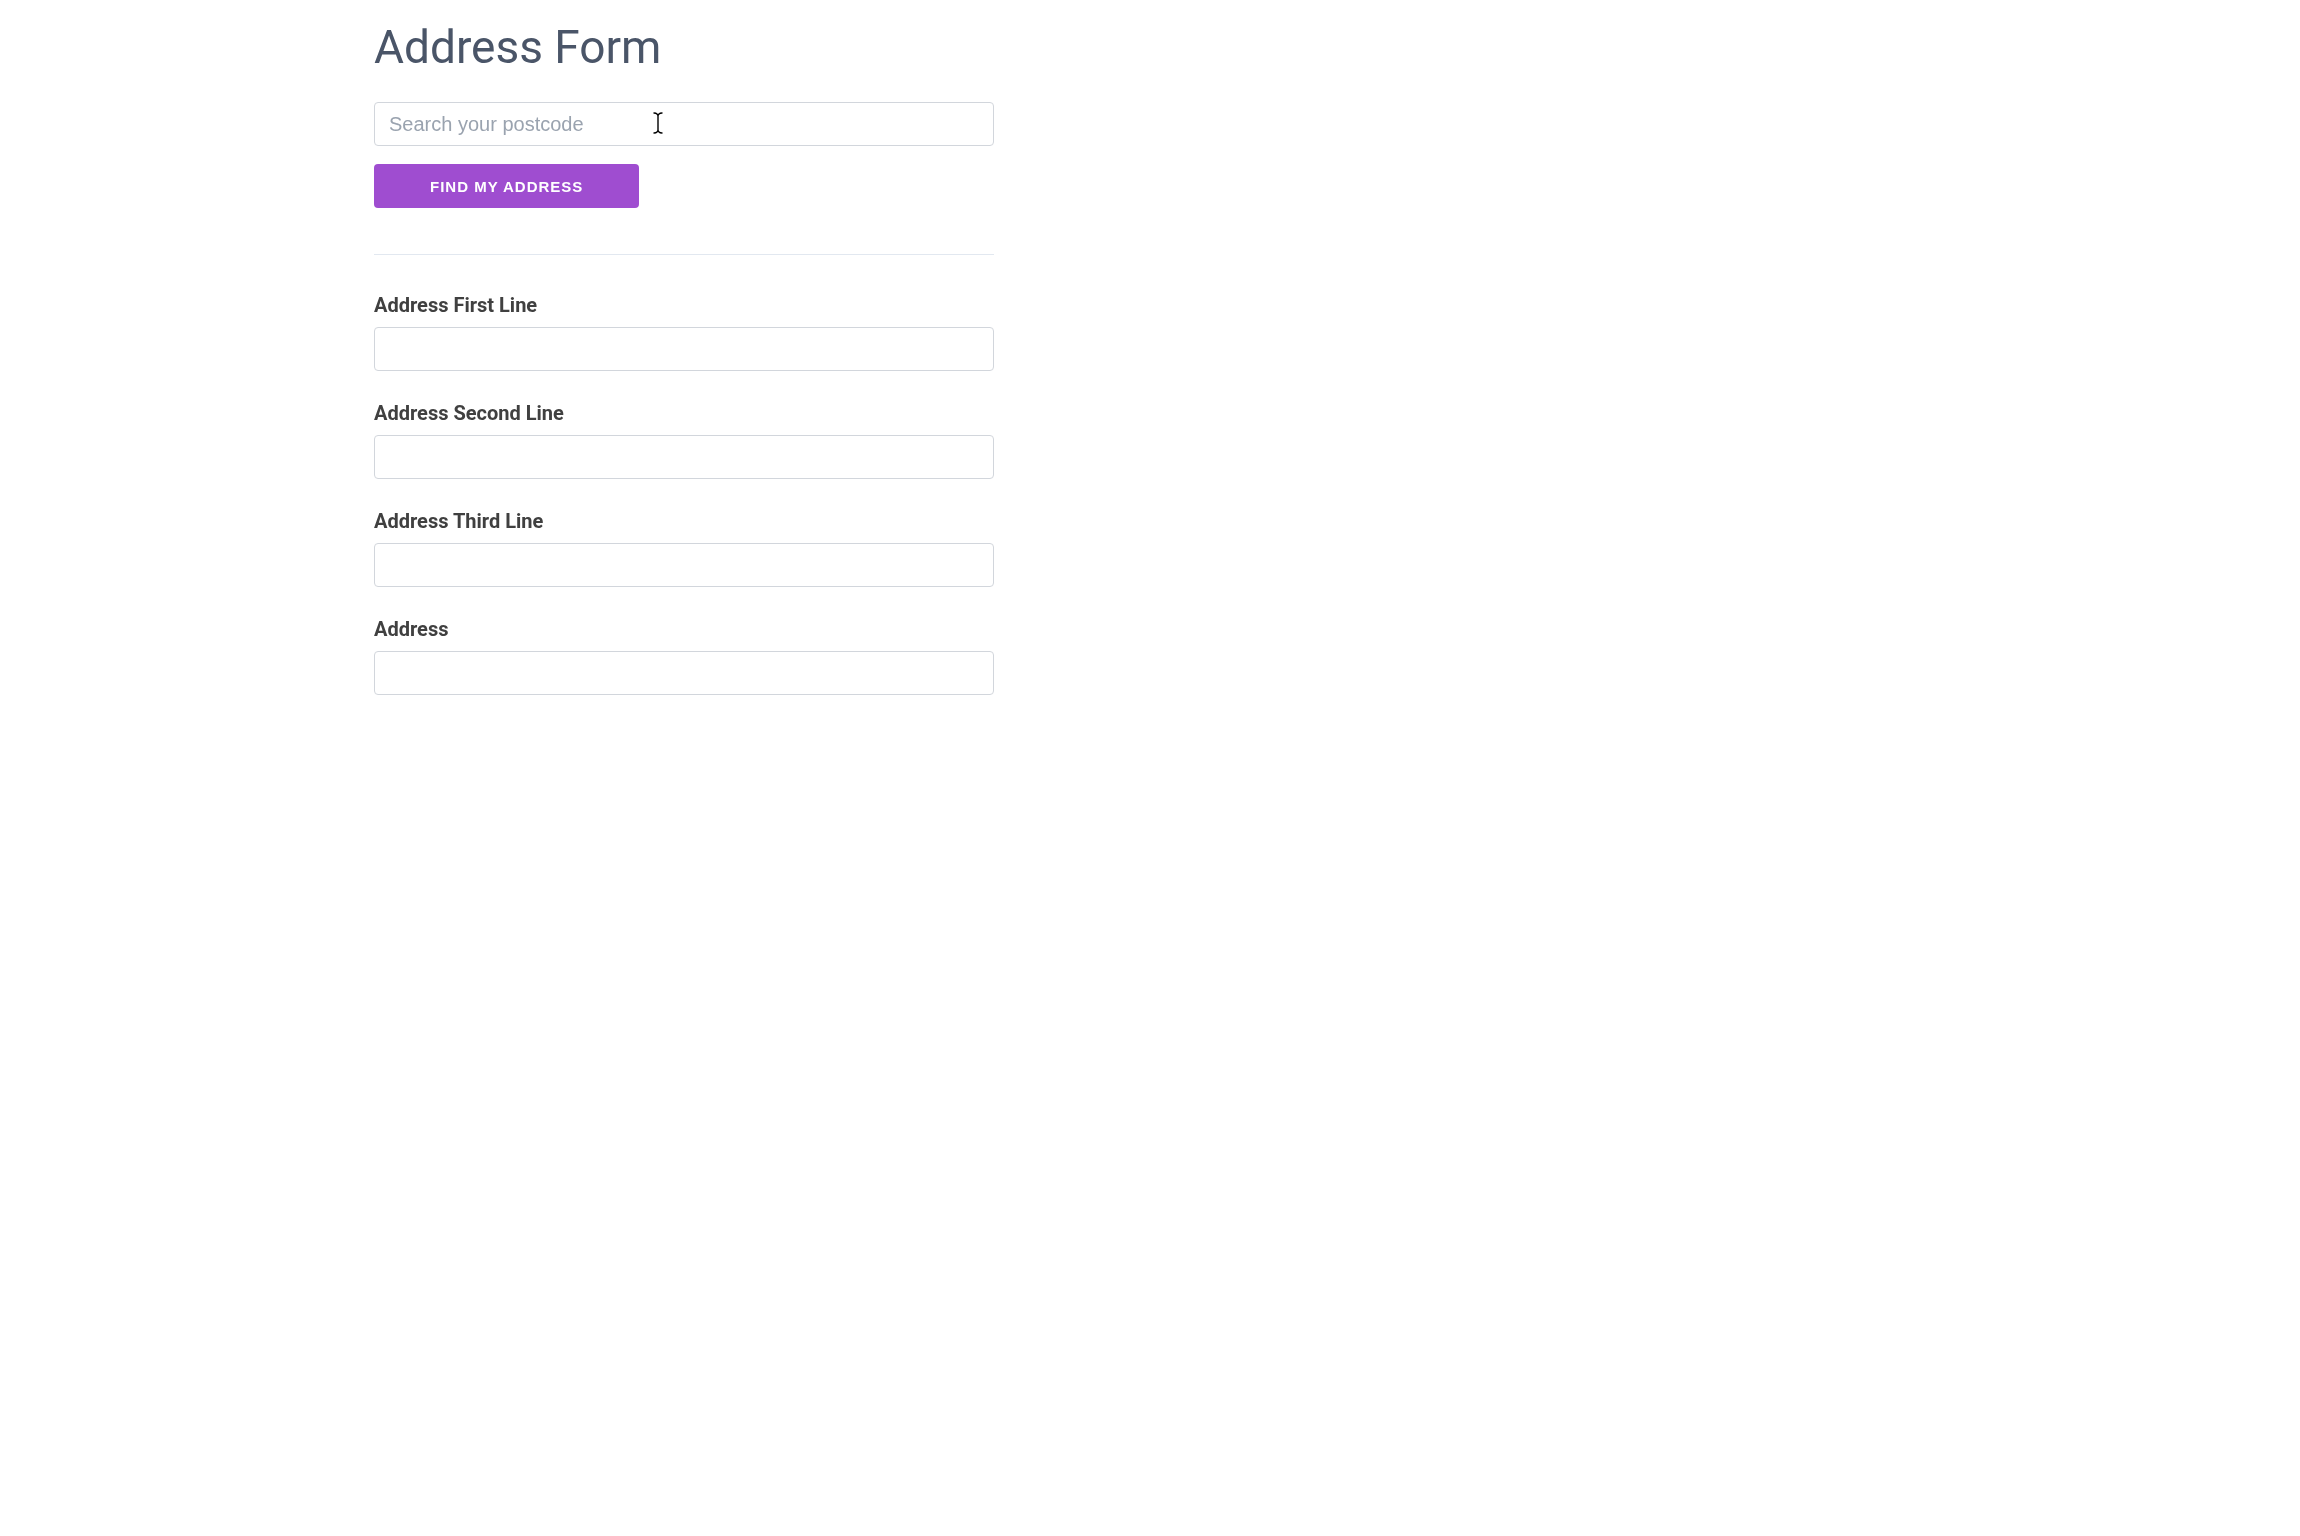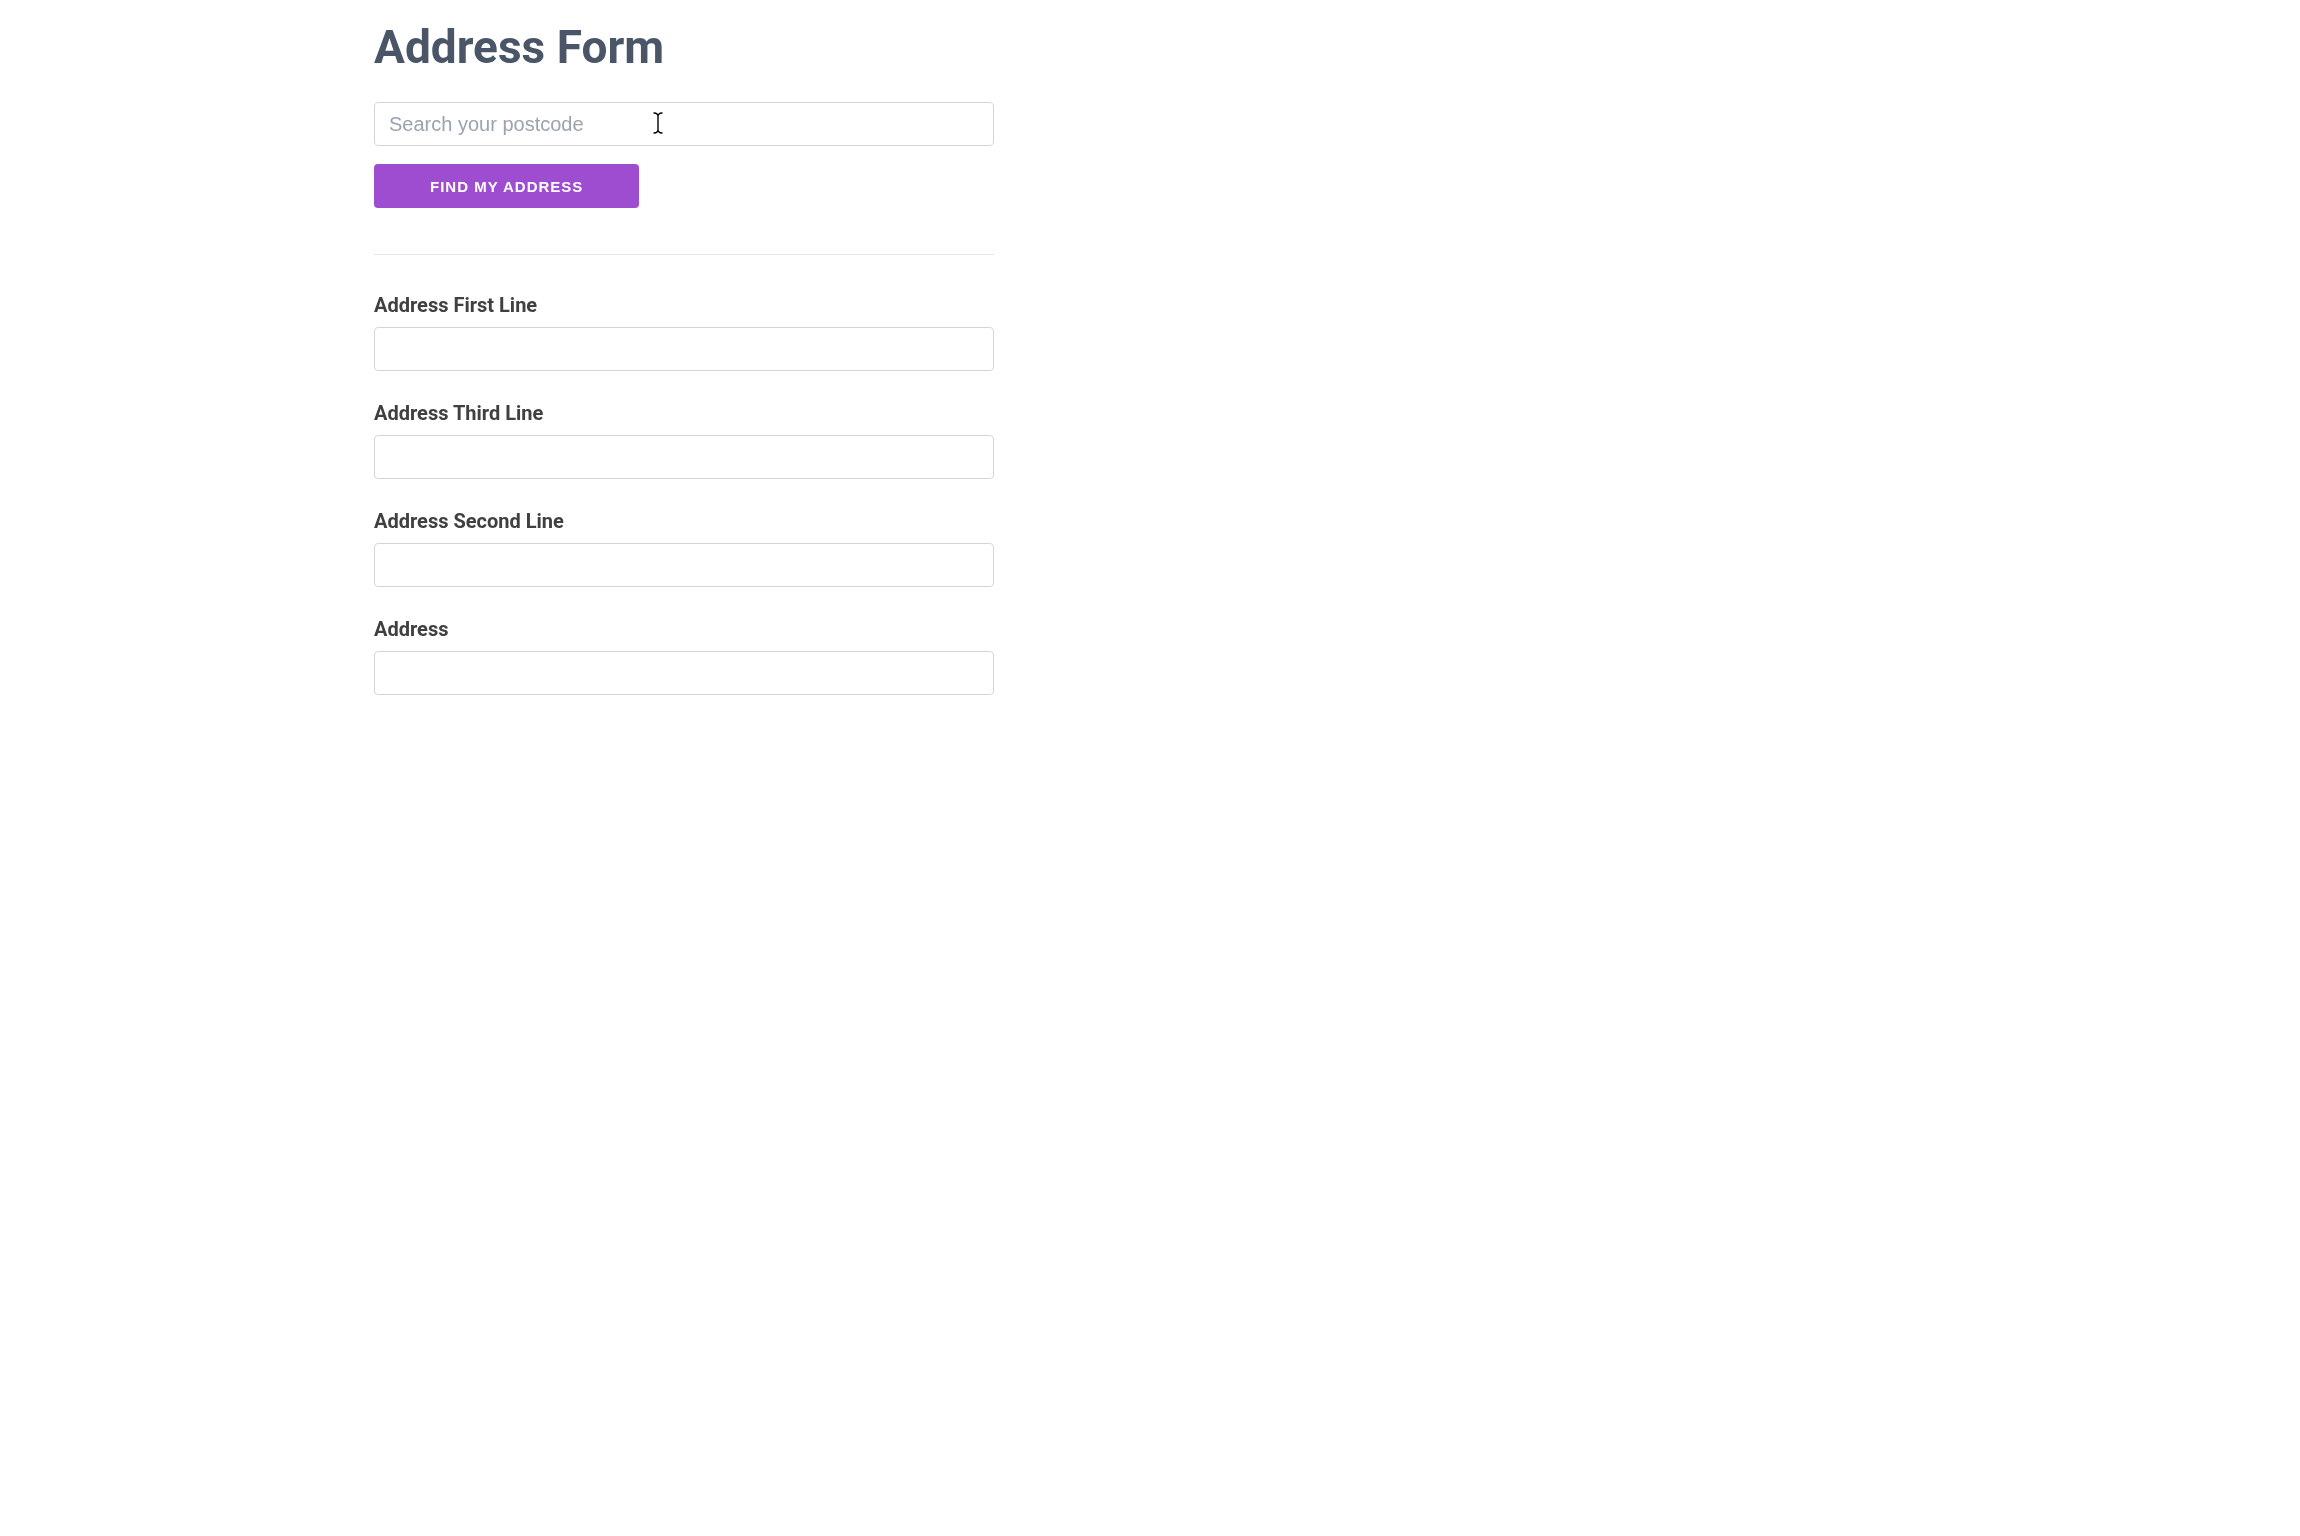--- a/index.html
+++ b/index.html
@@ -17,21 +17,21 @@
     }
 
     .container {
       width: 620px;
       margin-left: 374px;
       padding-top: 20px;
     }
 
     .page-title {
       font-size: 46px;
-      font-weight: 700;
+      font-weight: 400;
       color: #4a5568;
       margin-bottom: 28px;
     }
 
     .search-input {
       width: 100%;
       height: 44px;
       border: 1px solid #d2d6dc;
       border-radius: 4px;
       padding: 0 14px;
@@ -116,26 +116,26 @@
   <button class="find-button">FIND MY ADDRESS</button>
 
   <hr class="divider">
 
   <div class="field-group">
     <label class="field-label">Address First Line</label>
     <input type="text" class="field-input" value="" style="">
   </div>
 
   <div class="field-group">
-    <label class="field-label">Address Third Line</label>
+    <label class="field-label">Address Second Line</label>
     <input type="text" class="field-input" value="" style="">
   </div>
 
   <div class="field-group">
-    <label class="field-label">Address Second Line</label>
+    <label class="field-label">Address Third Line</label>
     <input type="text" class="field-input" value="" style="">
   </div>
 
 
   <div class="field-group">
     <label class="field-label">Address</label>
     <input type="text" class="field-input" value="" style="">
   </div>
 </div>
 

